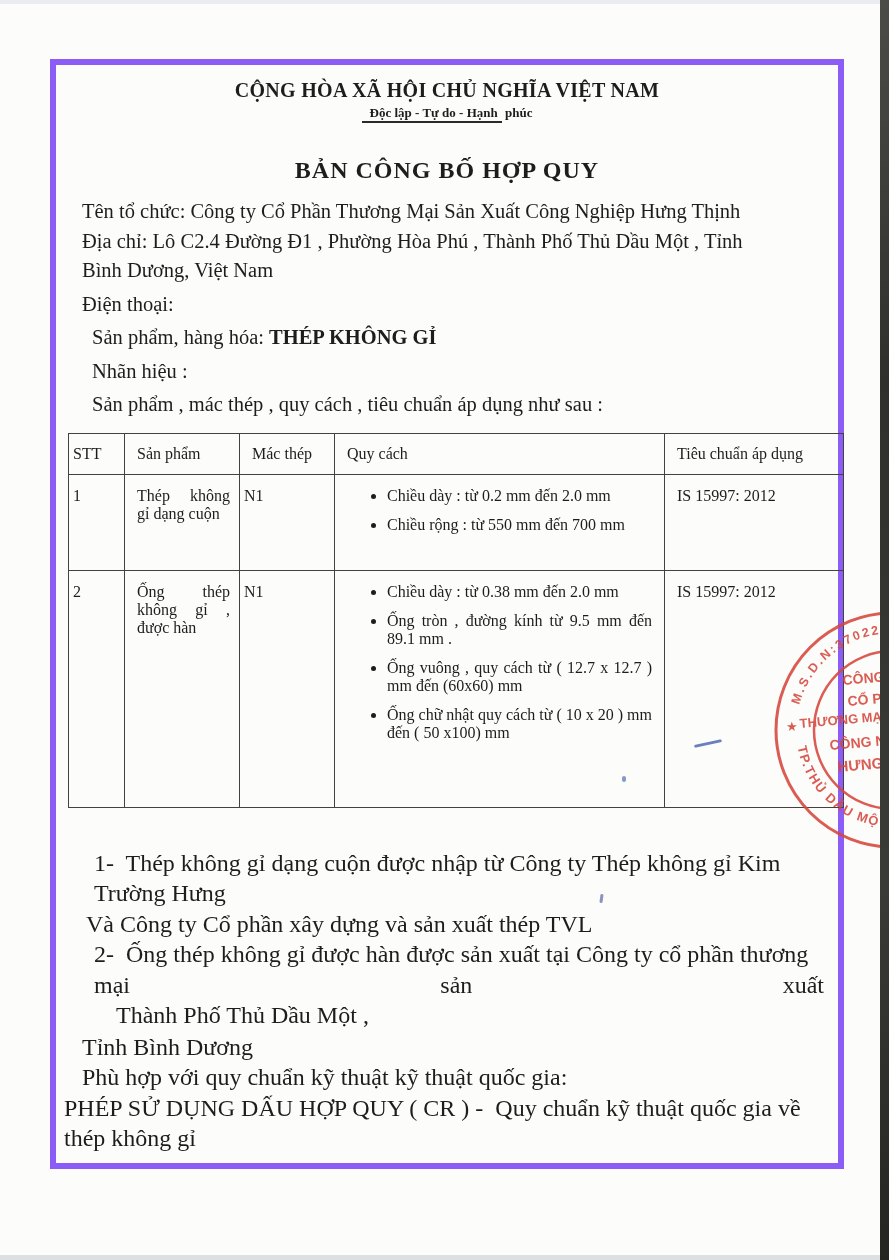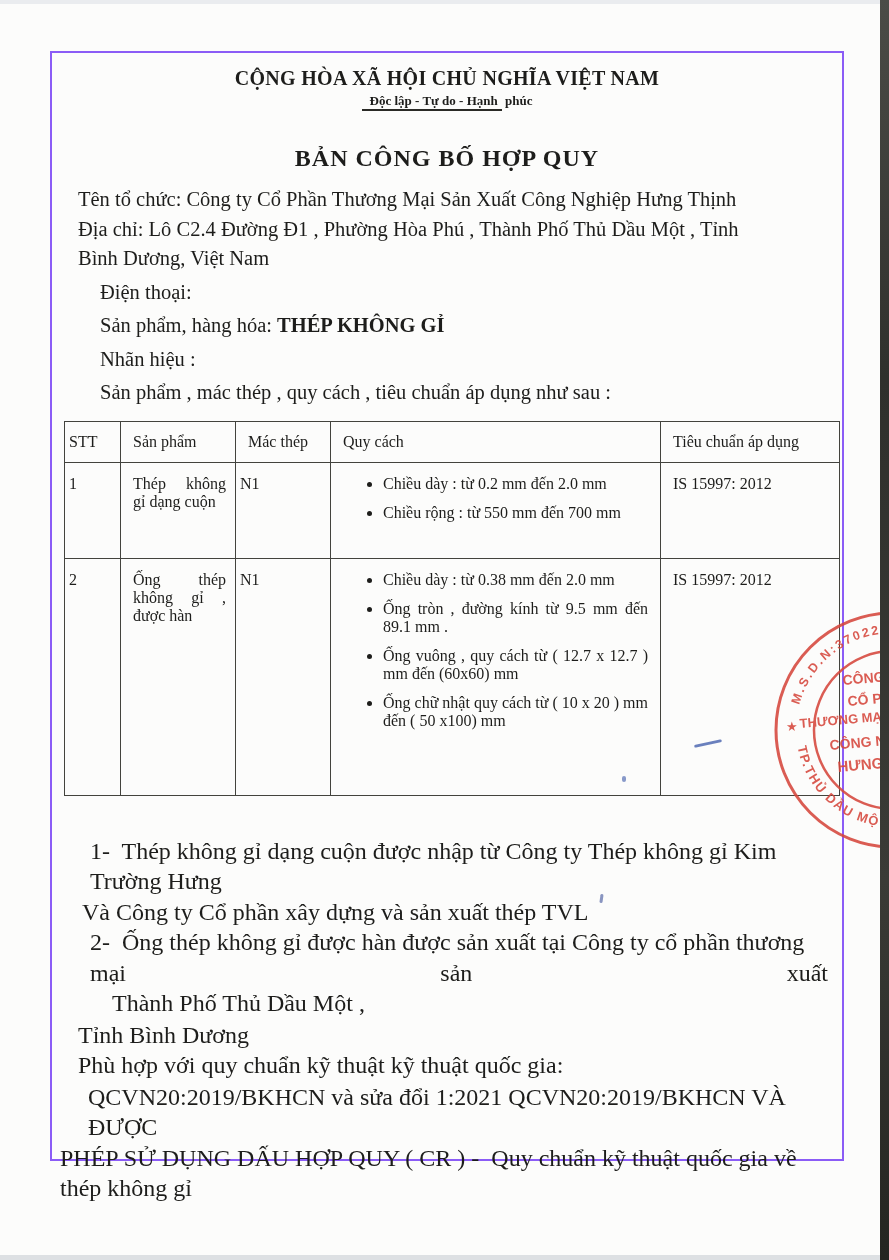--- a/index.html
+++ b/index.html
@@ -8,32 +8,32 @@
     background:#fcfcfb; overflow:hidden;
     font-family:"Liberation Serif","DejaVu Serif",serif;
     color:#1d1d1b;
   }
   .edge-top   { position:absolute; top:0; left:0; right:0; height:4px; background:#eaecef; z-index:26; }
   .edge-right { position:absolute; top:0; right:0; width:9px; height:100%; z-index:30;
                 background:linear-gradient(180deg,#4b4c47 0%,#2f302c 30%,#3a3b36 70%,#242521 100%); }
   .edge-bottom{ position:absolute; left:0; bottom:0; right:0; height:5px; background:#dde0e3; z-index:25; }
 
   .frame {
-    position:absolute; left:50px; top:51px; width:794px; height:1110px;
-    border:2px solid #8b5cf6; box-sizing:border-box;
+    position:absolute; left:50px; top:59px; width:794px; height:1110px;
+    border:6px solid #8b5cf6; box-sizing:border-box;
   }
 
   .republic  { text-align:center; font-weight:bold; font-size:20px; letter-spacing:.3px; margin-top:14px; }
   .motto     { text-align:center; font-weight:bold; font-size:13px; margin-top:3px; }
   .motto-u   { border-bottom:2px solid #2a2a26; padding:0 4px 1px 8px; }
   .doc-title { text-align:center; font-weight:bold; font-size:24px; letter-spacing:1px; margin-top:36px; }
   .doc-number{ text-align:center; font-size:20px; margin-top:9px; }
 
   .info { font-size:20.5px; line-height:29.5px; margin:13px 10px 0 26px; }
-  .info .gap { margin-top:4px;margin-left:22px; }
+  .info .gap { margin-top:4px; }
   .ind  { margin-left:10px; }
   .product-value { font-weight:bold; }
 
   table.doc-table { border-collapse:collapse; table-layout:fixed; width:775px;
                     margin:13px 0 0 12px; font-size:16px; }
   .doc-table th, .doc-table td { border:1.6px solid #43433d; vertical-align:top;
                     font-weight:normal; text-align:left; box-sizing:border-box; }
   .doc-table th { padding:11px 6px 11px 12px; }
   .doc-table td { padding:12px 6px 8px 12px; }
   .cell-center { text-align:center; padding-left:4px !important; }
@@ -130,21 +130,20 @@
       </tbody>
     </table>
 
     <div class="notes">
       <div class="note1-l1">1-&nbsp; Thép không gỉ dạng cuộn được nhập từ Công ty Thép không gỉ Kim Trường Hưng</div>
       <div class="note1-l2">Và Công ty Cổ phần xây dựng và sản xuất thép TVL</div>
       <div class="note2-l1">2-&nbsp; Ống thép không gỉ được hàn được sản xuất tại Công ty cổ phần thương mại sản xuất</div>
       <div class="note2-cont">Thành Phố Thủ Dầu Một ,</div>
       <div class="province">Tỉnh Bình Dương</div>
       <div class="conformity">Phù hợp với quy chuẩn kỹ thuật kỹ thuật quốc gia:</div>
-      <div class="reg-l1">QCVN20:2019/BKHCN và sửa đổi 1:2021 QCVN20:2019/BKHCN VÀ ĐƯỢC</div>
       <div class="reg-l2">PHÉP SỬ DỤNG DẤU HỢP QUY ( CR ) -&nbsp; Quy chuẩn kỹ thuật quốc gia về thép không gỉ</div>
     </div>
 
   </div>
 
   <svg class="stamp" viewBox="0 0 200 260" xmlns="http://www.w3.org/2000/svg" aria-hidden="true">
     <defs>
       <path id="arcTop" d="M 39.3 104.9 A 97 97 0 0 1 129.6 33.1" fill="none"></path>
       <path id="arcBottom" d="M 37.5 146.8 A 97 97 0 0 0 124.5 226.6" fill="none"></path>
     </defs>

